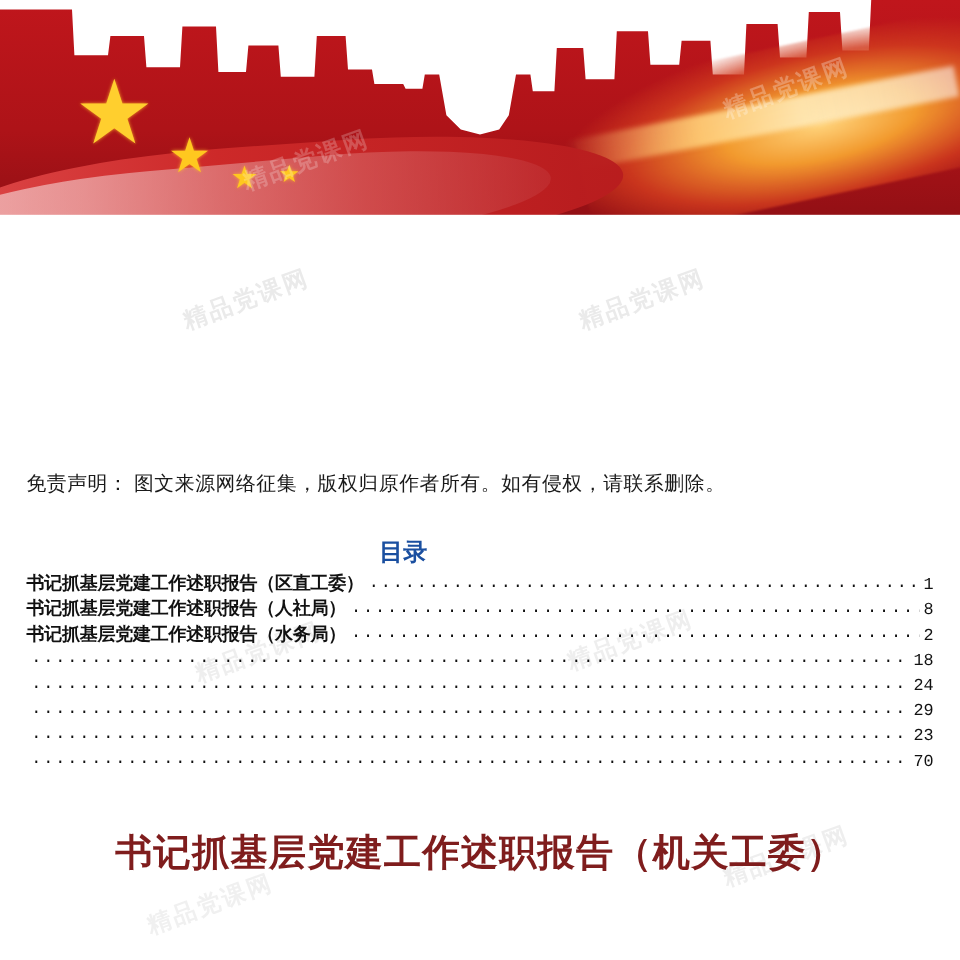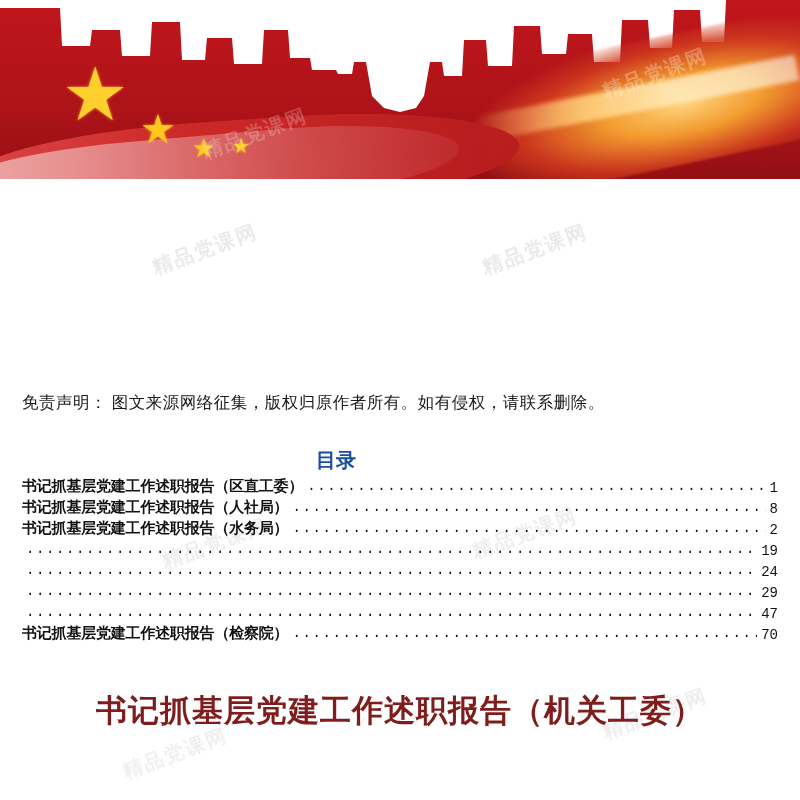--- a/index.html
+++ b/index.html
@@ -232,36 +232,35 @@
       <span class="toc-dots">....................................................................................................................................................................</span>
       <span class="toc-page">8</span>
     </div>
     <div class="toc-row">
       <span class="toc-label">书记抓基层党建工作述职报告（水务局）</span>
       <span class="toc-dots">....................................................................................................................................................................</span>
       <span class="toc-page">2</span>
     </div>
     <div class="toc-row">
       <span class="toc-dots">....................................................................................................................................................................</span>
-      <span class="toc-page">19</span>
+      <span class="toc-page">18</span>
     </div>
     <div class="toc-row">
       <span class="toc-dots">....................................................................................................................................................................</span>
       <span class="toc-page">24</span>
     </div>
     <div class="toc-row">
       <span class="toc-dots">....................................................................................................................................................................</span>
       <span class="toc-page">29</span>
     </div>
     <div class="toc-row">
       <span class="toc-dots">....................................................................................................................................................................</span>
-      <span class="toc-page">47</span>
-    </div>
-    <div class="toc-row">
-      <span class="toc-label">书记抓基层党建工作述职报告（检察院）</span>
+      <span class="toc-page">23</span>
+    </div>
+    <div class="toc-row">
       <span class="toc-dots">....................................................................................................................................................................</span>
       <span class="toc-page">70</span>
     </div>
   </div>
 
   <div class="main-title">书记抓基层党建工作述职报告（机关工委）</div>
 
 </div>
 
 </body></html>

